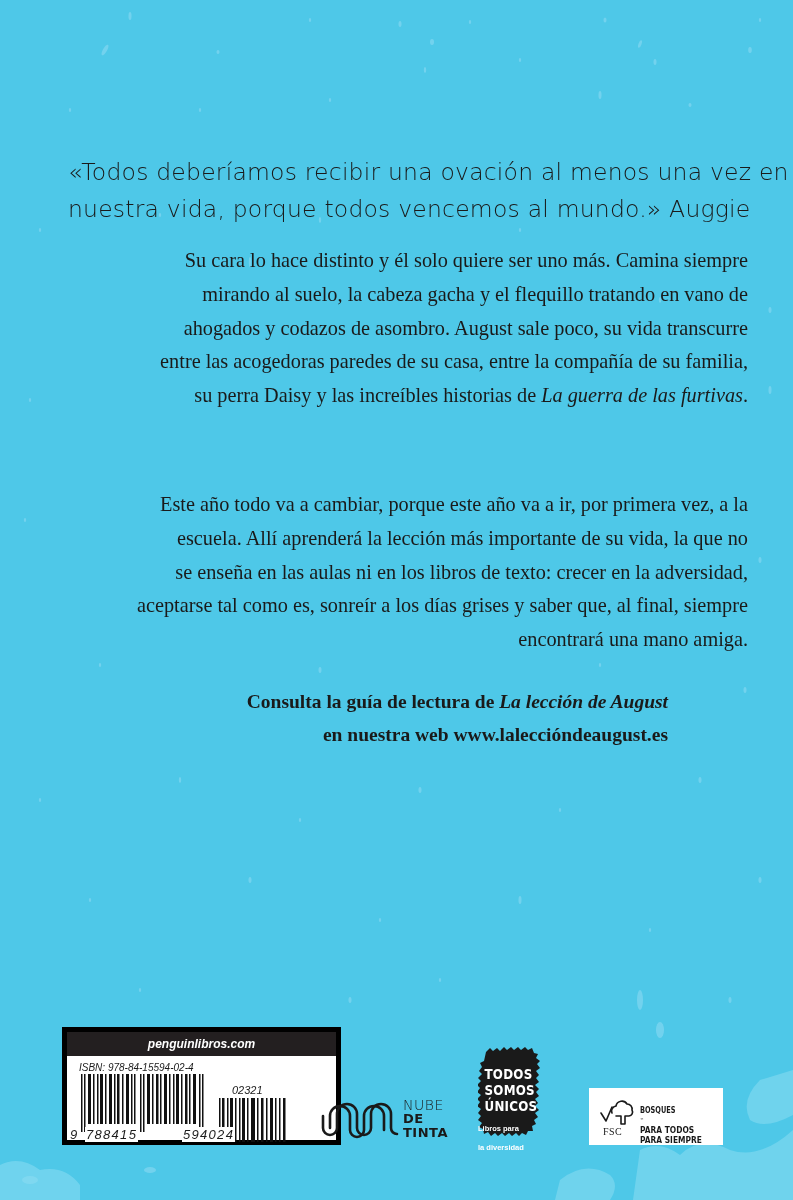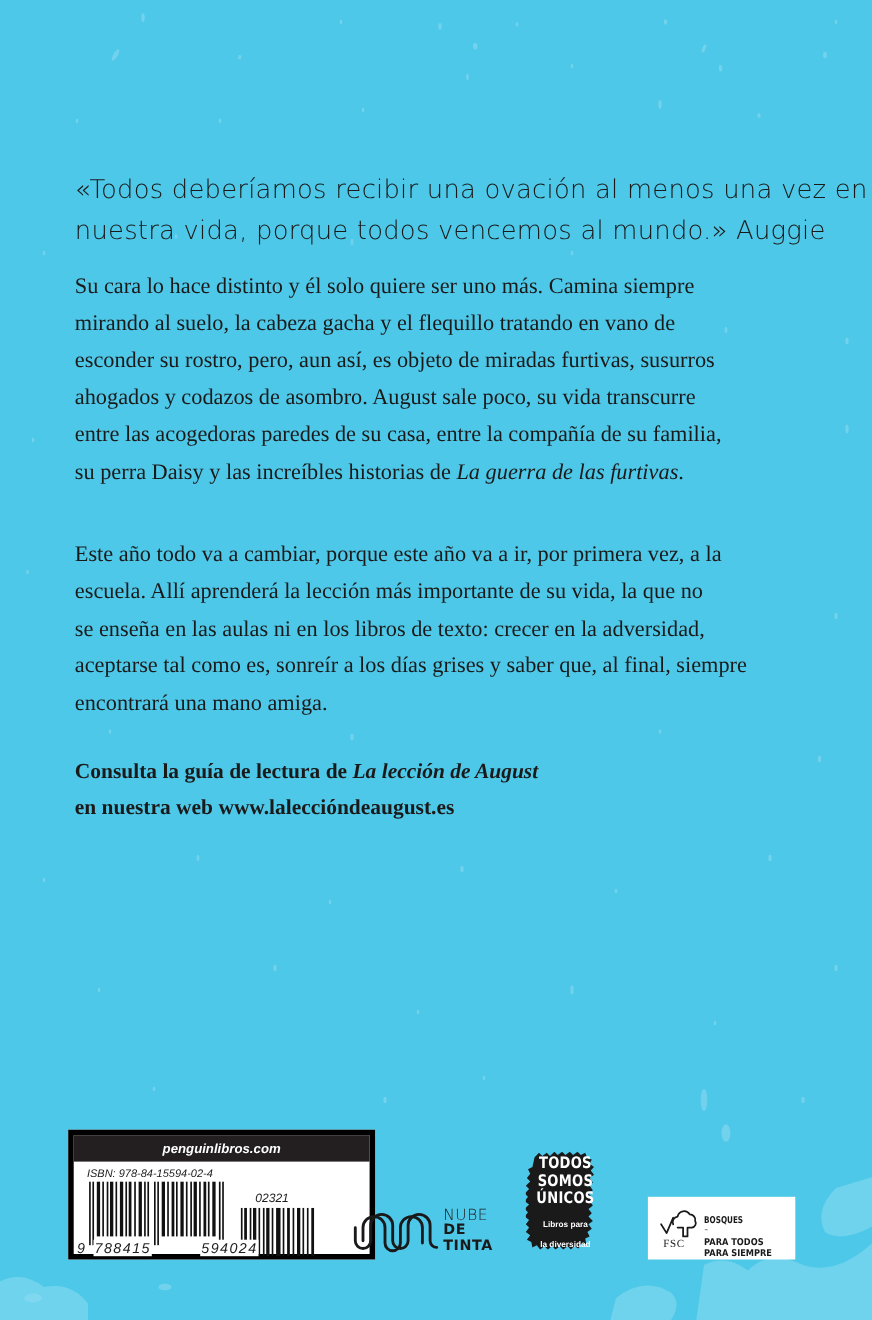--- a/index.html
+++ b/index.html
@@ -22,21 +22,21 @@
     position: absolute; left: 68px; width: 680px;
     font-size: 20.3px; line-height: 33.8px; color: #1a1a1a;
   }
   .p1 { top: 244px; }
   .p2 { top: 488px; }
   .cta {
     position: absolute; left: 68px; top: 685px; width: 600px;
     font-size: 19.5px; line-height: 33px; font-weight: bold; color: #1a1a1a;
   }
   .cta i { font-weight: bold; }
-  .para .line, .quote .line, .cta .line { display: block; white-space: nowrap; }
+  .para .line, .quote .line, .cta .line { display: block; white-space: nowrap; text-align: right; }
 
   
   .barcode-box {
     position: absolute; left: 62px; top: 1027px; width: 279px; height: 118px;
     background: #fff; border: 5px solid #000000; box-sizing: border-box; font-style: italic;
   }
   .barcode-head {
     background: #231f20; color: #fff; height: 24px;
     font-family: "Liberation Sans", sans-serif; font-weight: bold;
     font-size: 12px; text-align: center; line-height: 24px;
@@ -64,21 +64,21 @@
   .nube-text {
     position: absolute; left: 83px; top: 0;
     font-family: "DejaVu Sans", sans-serif; color: #1a1a1a; line-height: 14px;
   }
   .nube-l1 { font-size: 14px; font-weight: 300; display: block; letter-spacing: 0.5px;}
   .nube-l2, .nube-l3 { font-size: 13px; font-weight: bold; display: block; letter-spacing: 0.5px;}
 
   
   .tsu { position: absolute; left: 478px; top: 1046px; width: 72px; height: 100px; }
   .tsu-text {
-    position: absolute; left: 0; top: 4px; width: 72px; text-align: center; color: #fff;
+    position: absolute; left: 0; top: 20px; width: 72px; color: #fff;
   }
   .tsu-big {
     display: block; font-family: "DejaVu Sans", sans-serif; font-weight: bold;
     font-size: 14.5px; line-height: 16px; letter-spacing: 0.3px;
     transform: scaleX(0.82);
   }
   .tsu-small {
     display: block; font-family: "Liberation Sans", sans-serif; font-weight: bold;
     font-size: 7.5px; line-height: 9px; margin-top: 10px;
   }
@@ -173,21 +173,20 @@
   </svg>
 
   <div class="quote">
     <span class="line">«Todos deberíamos recibir una ovación al menos una vez en</span>
     <span class="line">nuestra vida, porque todos vencemos al mundo.» Auggie</span>
   </div>
 
   <div class="para p1">
     <span class="line">Su cara lo hace distinto y él solo quiere ser uno más. Camina siempre</span>
     <span class="line">mirando al suelo, la cabeza gacha y el flequillo tratando en vano de</span>
-    <span class="line">esconder su rostro, pero, aun así, es objeto de miradas furtivas, susurros</span>
     <span class="line">ahogados y codazos de asombro. August sale poco, su vida transcurre</span>
     <span class="line">entre las acogedoras paredes de su casa, entre la compañía de su familia,</span>
     <span class="line"><span>su perra Daisy y las increíbles historias de </span><i>La guerra de las furtivas</i><span>.</span></span>
   </div>
 
   <div class="para p2">
     <span class="line">Este año todo va a cambiar, porque este año va a ir, por primera vez, a la</span>
     <span class="line">escuela. Allí aprenderá la lección más importante de su vida, la que no</span>
     <span class="line">se enseña en las aulas ni en los libros de texto: crecer en la adversidad,</span>
     <span class="line">aceptarse tal como es, sonreír a los días grises y saber que, al final, siempre</span>

